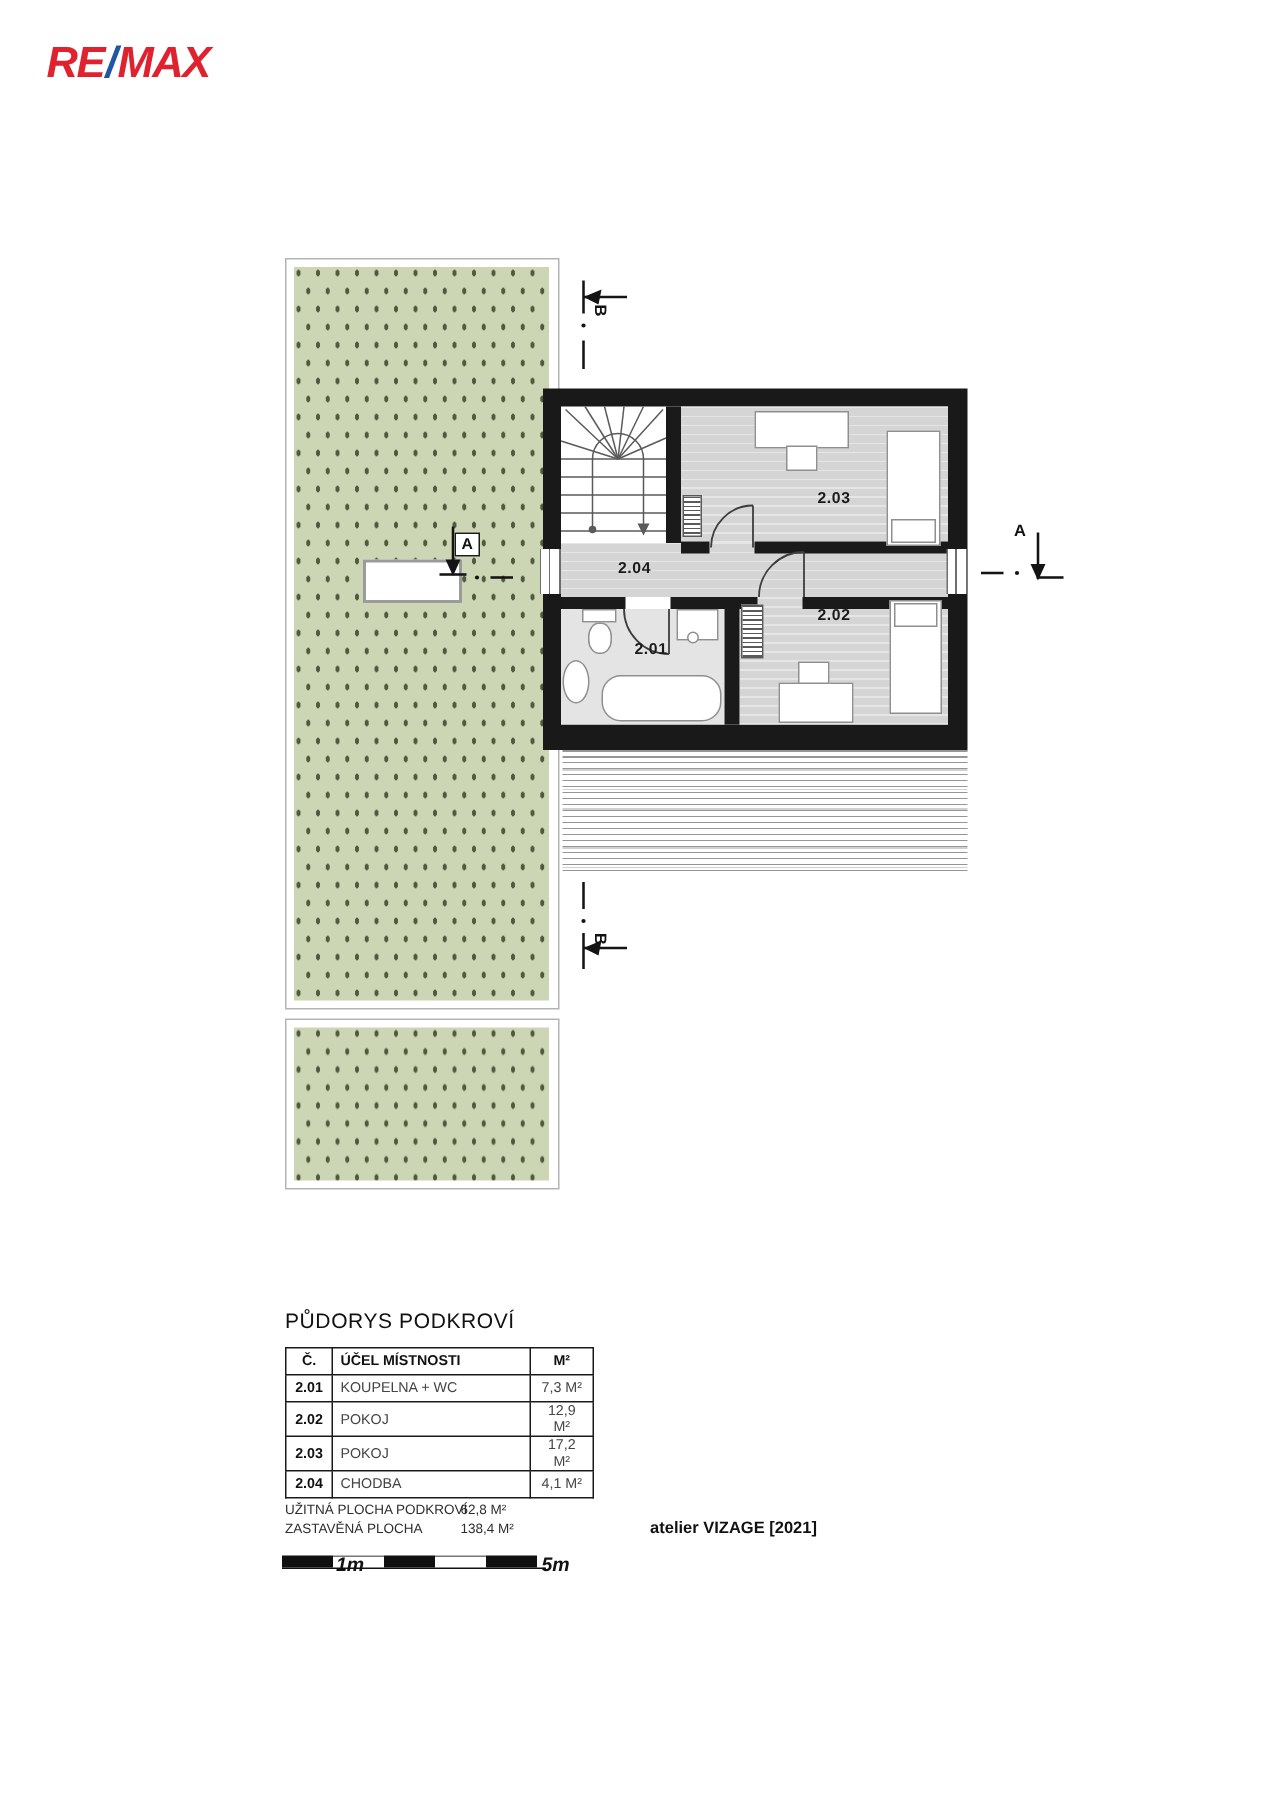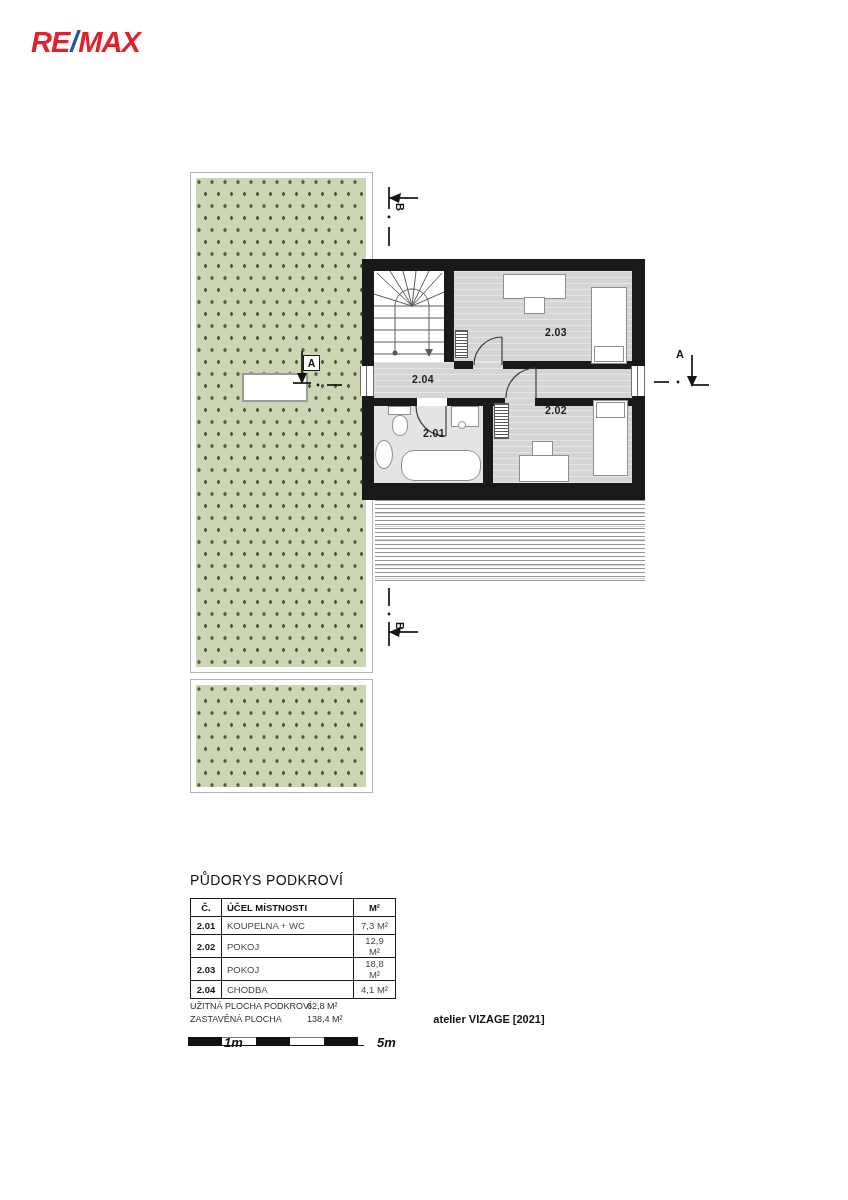--- a/index.html
+++ b/index.html
@@ -200,21 +200,21 @@
       <td class="m">7,3 M²</td>
     </tr>
     <tr>
       <td class="c num">2.02</td>
       <td class="g">POKOJ</td>
       <td class="m">12,9 M²</td>
     </tr>
     <tr>
       <td class="c num">2.03</td>
       <td class="g">POKOJ</td>
-      <td class="m">18,8 M²</td>
+      <td class="m">17,2 M²</td>
     </tr>
     <tr>
       <td class="c num">2.04</td>
       <td class="g">CHODBA</td>
       <td class="m">4,1 M²</td>
     </tr>
   </tbody>
 </table>
 
 <div class="tot" style="top:1001px;">
@@ -226,17 +226,17 @@
   <span class="val">138,4 M²</span>
 </div>
 
 <div class="sseg sb" style="left:188px;"></div>
 <div class="sseg sw" style="left:222px;"></div>
 <div class="sseg sb" style="left:256px;"></div>
 <div class="sseg sw" style="left:290px;"></div>
 <div class="sseg sb" style="left:324px;"></div>
 <div class="abs" id="sbase"></div>
 <div class="slab" style="left:224px;">1m</div>
-<div class="slab" style="left:377px;">5m</div>
+<div class="slab" style="left:361px;">5m</div>
 
 <div id="credits">
   <div>atelier VIZAGE [2021]</div>
 </div>
 
 </body></html>

